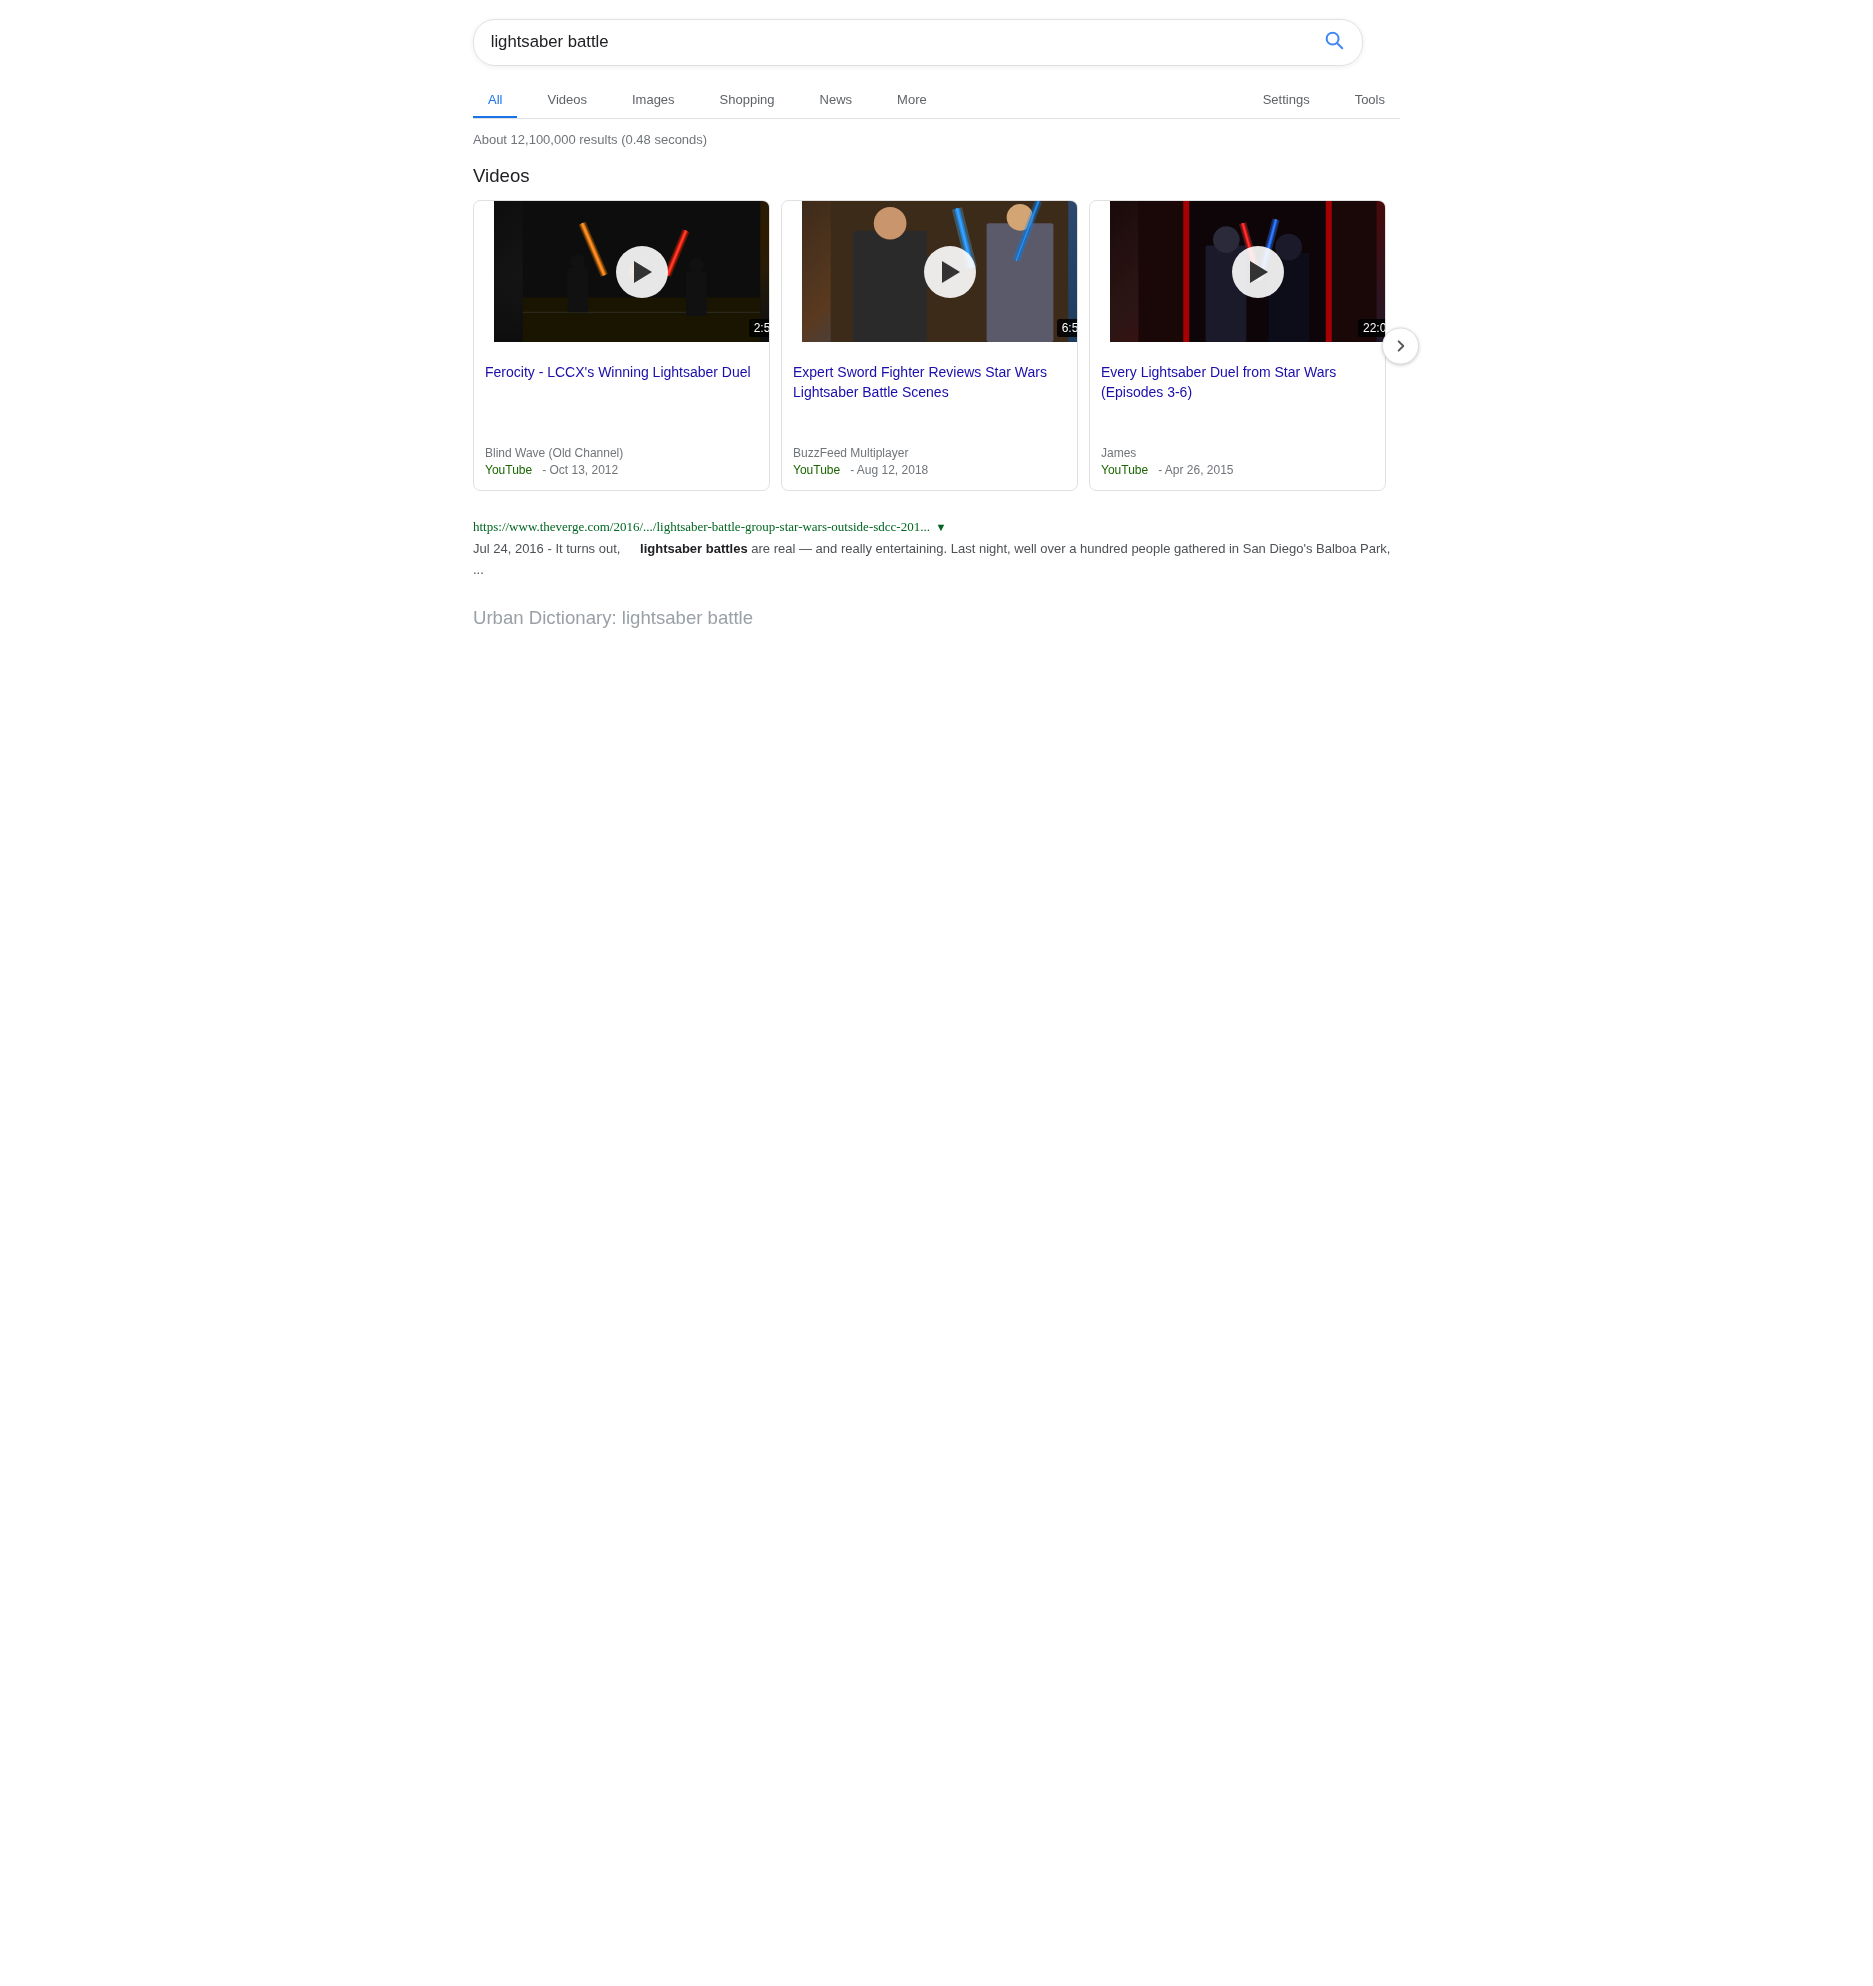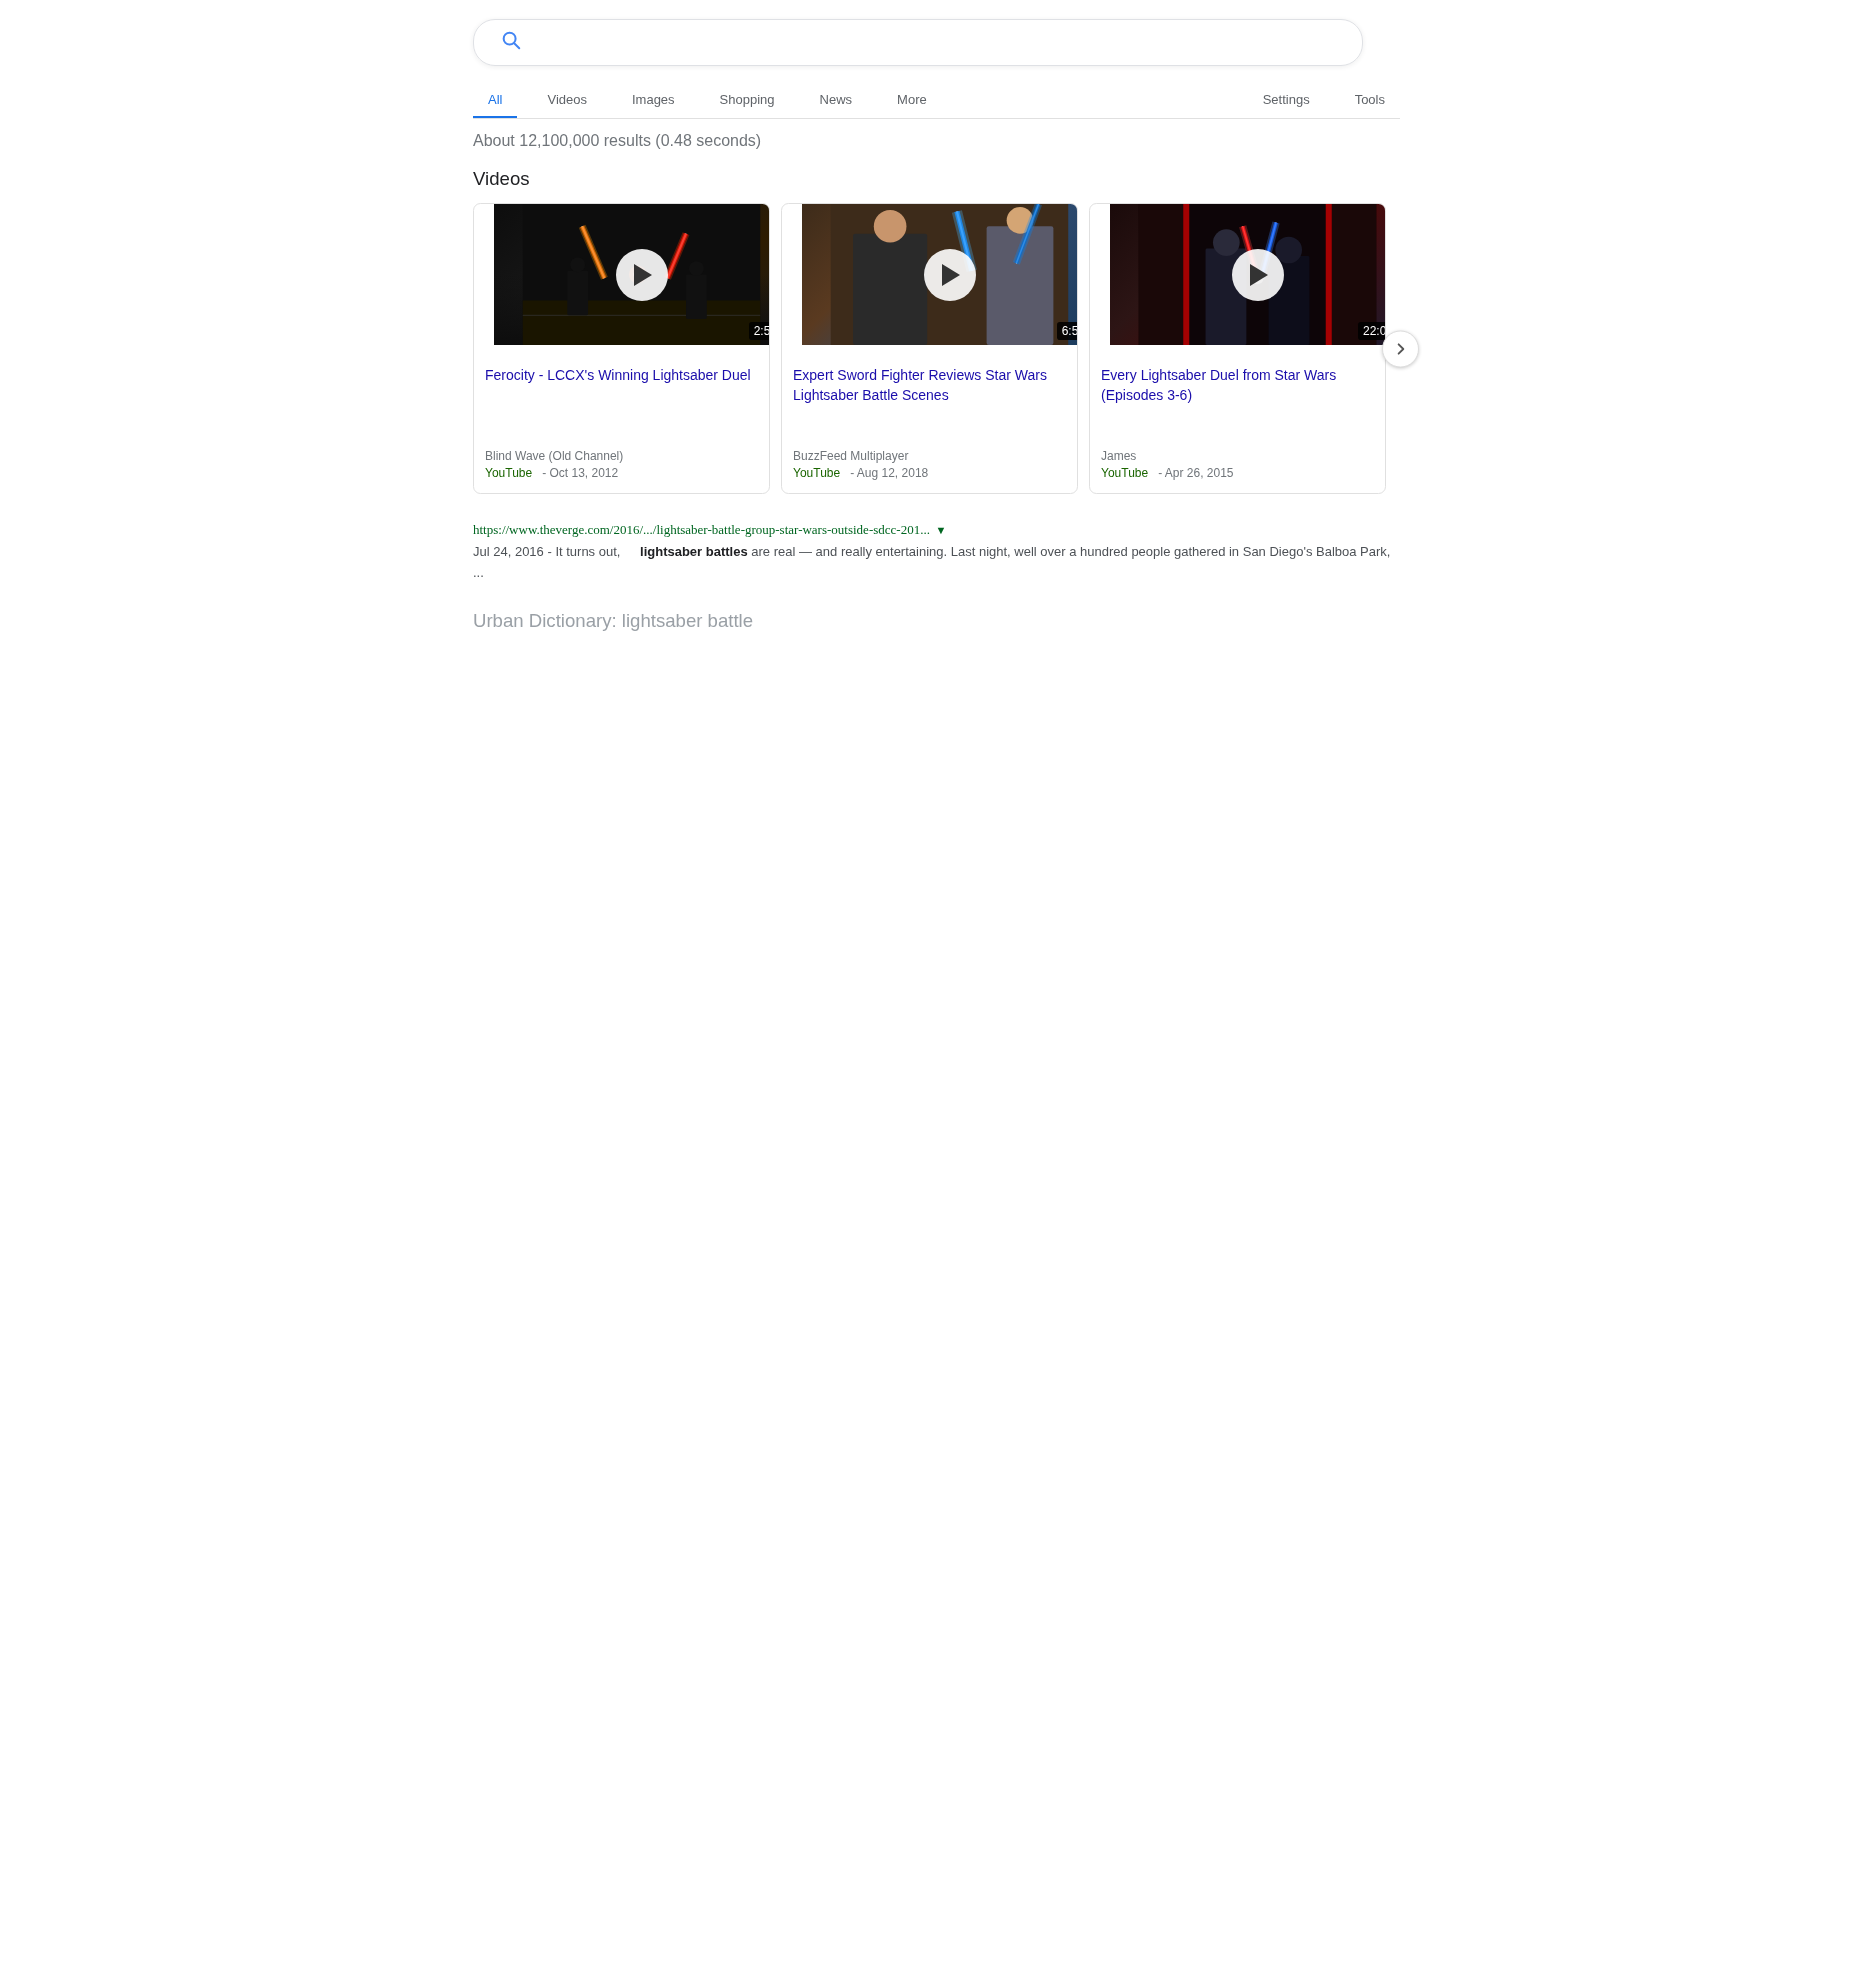--- a/index.html
+++ b/index.html
@@ -68,21 +68,21 @@
       font-size: 13px;
       color: #5f6368;
       cursor: pointer;
       white-space: nowrap;
       border-bottom: 2.8px solid transparent;
       margin-bottom: -0.9px;
     }
 
     
     .results-count {
-      font-size: 16px;
+      font-size: 13px;
       color: #70757a;
       margin-bottom: 18.6px;
     }
 
     
     .section-title {
       font-size: 18.6px;
       font-weight: normal;
       color: #202124;
       margin-bottom: 13px;
@@ -263,20 +263,21 @@
       font-size: 18.6px;
       color: #9aa0a6;
       display: block;
       margin-bottom: 3.7px;
     }
   </style>
 </head>
 <body>
 
 <div class="search-bar-wrap">
+  <input class="search-input" type="text" value="lightsaber battle" style="">
   <div class="search-icon-wrap">
     <svg width="22" height="22" viewBox="0 0 24 24" fill="none">
       <circle cx="10.5" cy="10.5" r="6.5" stroke="#4285f4" stroke-width="2.2"></circle>
       <line x1="15.5" y1="15.5" x2="21" y2="21" stroke="#4285f4" stroke-width="2.2" stroke-linecap="round"></line>
     </svg>
   </div>
 </div>
 
 <nav class="nav-tabs">
   <a class="nav-tab active">All</a>

